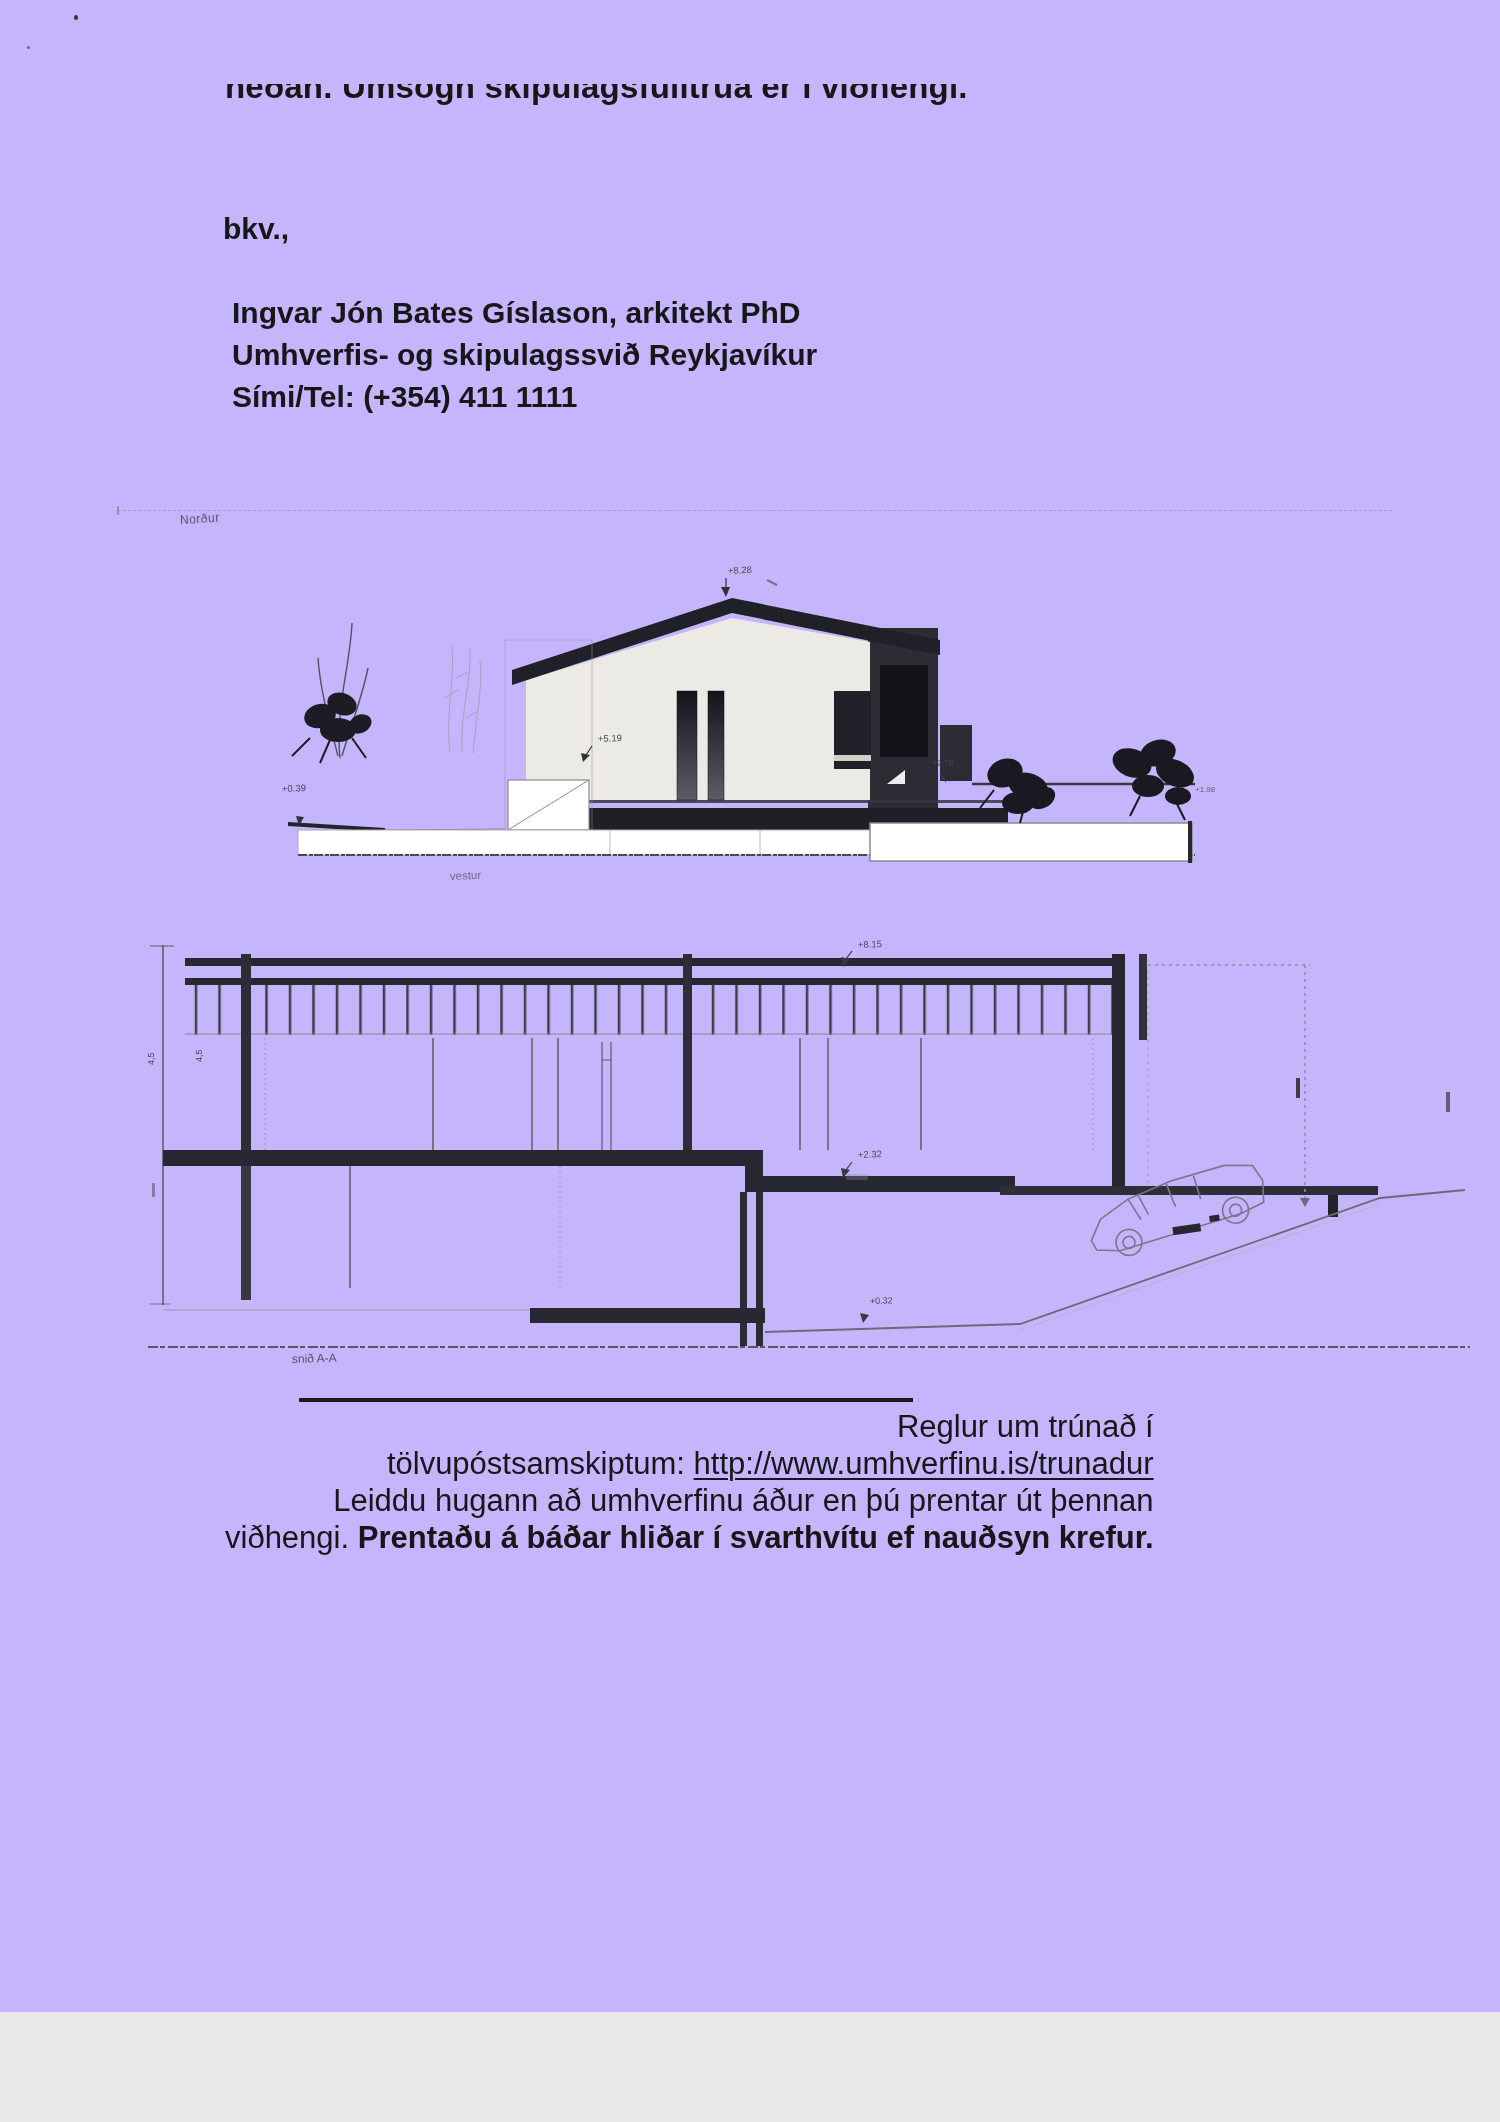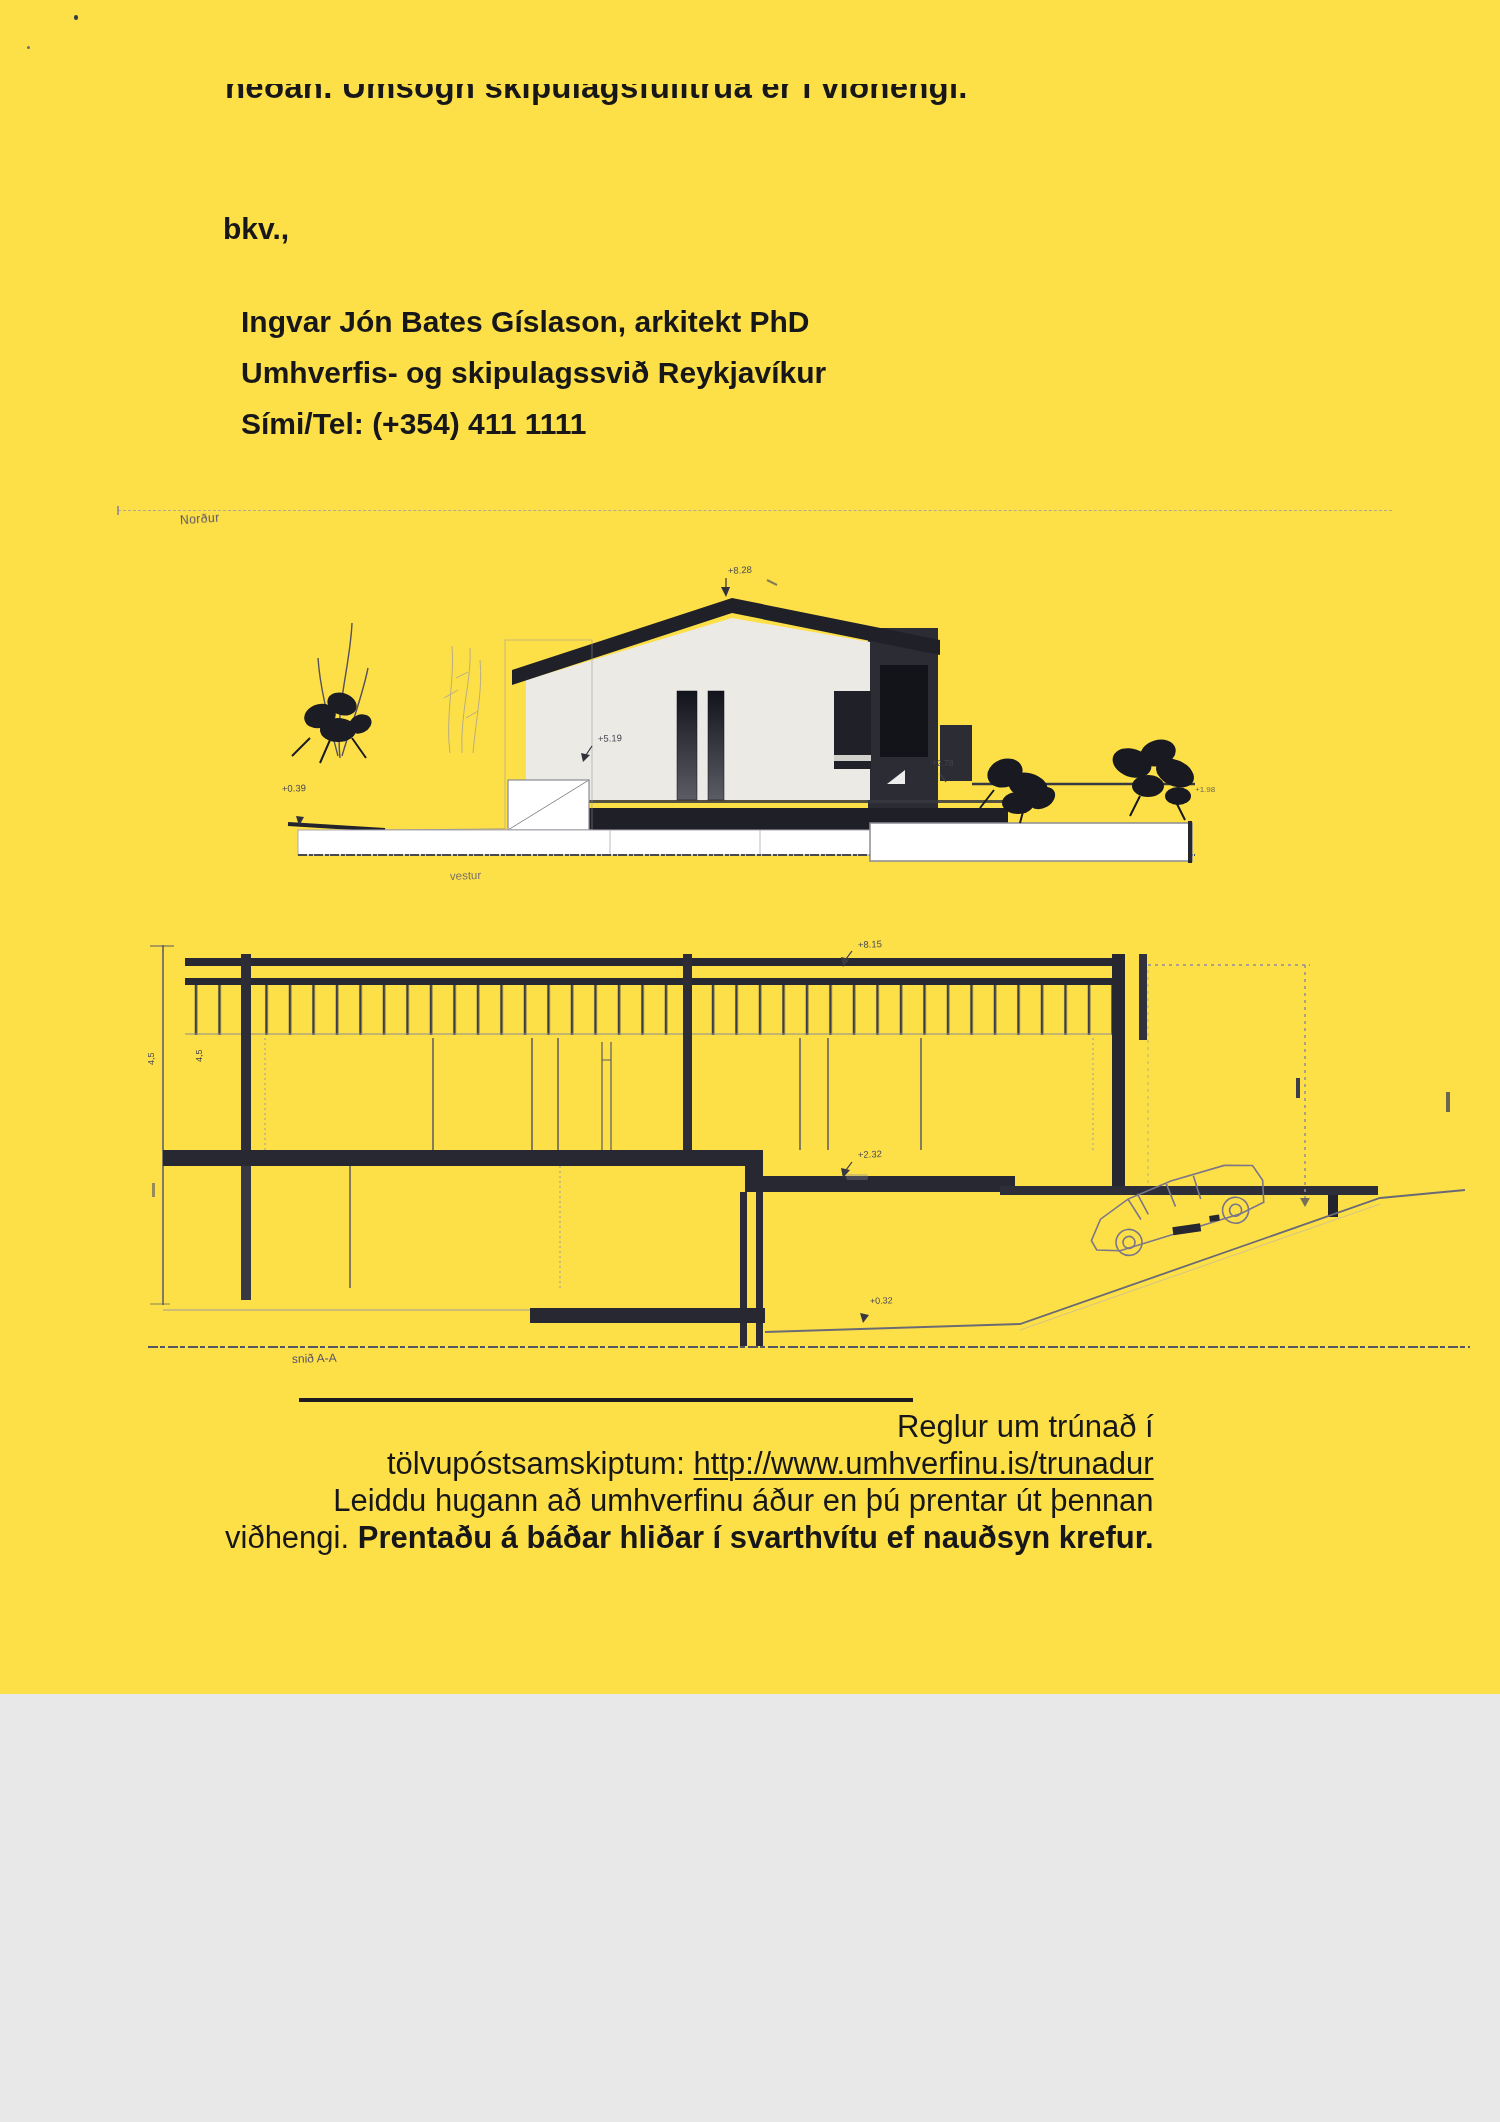--- a/index.html
+++ b/index.html
@@ -1,29 +1,29 @@
 <!DOCTYPE html>
 <html><head>
 <meta charset="utf-8">
 <style>
   html,body{margin:0;padding:0;background:#e8e8e8;}
-  #page{position:relative;width:1500px;height:1694px;background:#fde047;overflow:hidden;
+  #page{position:relative;width:1500px;height:2012px;background:#c4b5fd;overflow:hidden;
         font-family:"Liberation Sans","DejaVu Sans",sans-serif;color:#17171a;}
   .abs{position:absolute;}
   
   .dot1{left:74px;top:15px;width:4px;height:5px;background:#3a3a42;border-radius:2px;}
   .dot2{left:27px;top:46px;width:3px;height:3px;background:#6a6a72;border-radius:2px;}
   
   .clip-line{left:225px;top:84px;width:900px;height:22px;overflow:hidden;}
   .clip-line span{display:block;margin-top:-16px;font-size:33px;font-weight:700;letter-spacing:.2px;
                   filter:blur(.3px);white-space:nowrap;}
   
   .salutation{left:223px;top:212px;font-size:30px;font-weight:700;filter:blur(.2px);}
   .sig{left:225px;top:288px;font-size:30px;font-weight:700;line-height:35px;filter:blur(.2px);}
-  .sig p{margin:16px;white-space:nowrap;}
+  .sig p{margin:7px;white-space:nowrap;}
   
   .sep{left:118px;top:510px;width:1274px;border-top:1px dashed #9a97ae;opacity:.75;}
   .sep-hook{left:117px;top:506px;width:2px;height:9px;background:#8a87a0;opacity:.8;}
   .north{left:180px;top:512px;font-size:12px;color:#55506a;transform:rotate(-4deg);
          filter:blur(.4px);letter-spacing:.5px;}
   
   svg.scan{filter:blur(.35px) contrast(1.03);}
   .elev{left:280px;top:528px;}
   .sect{left:140px;top:930px;}
   

